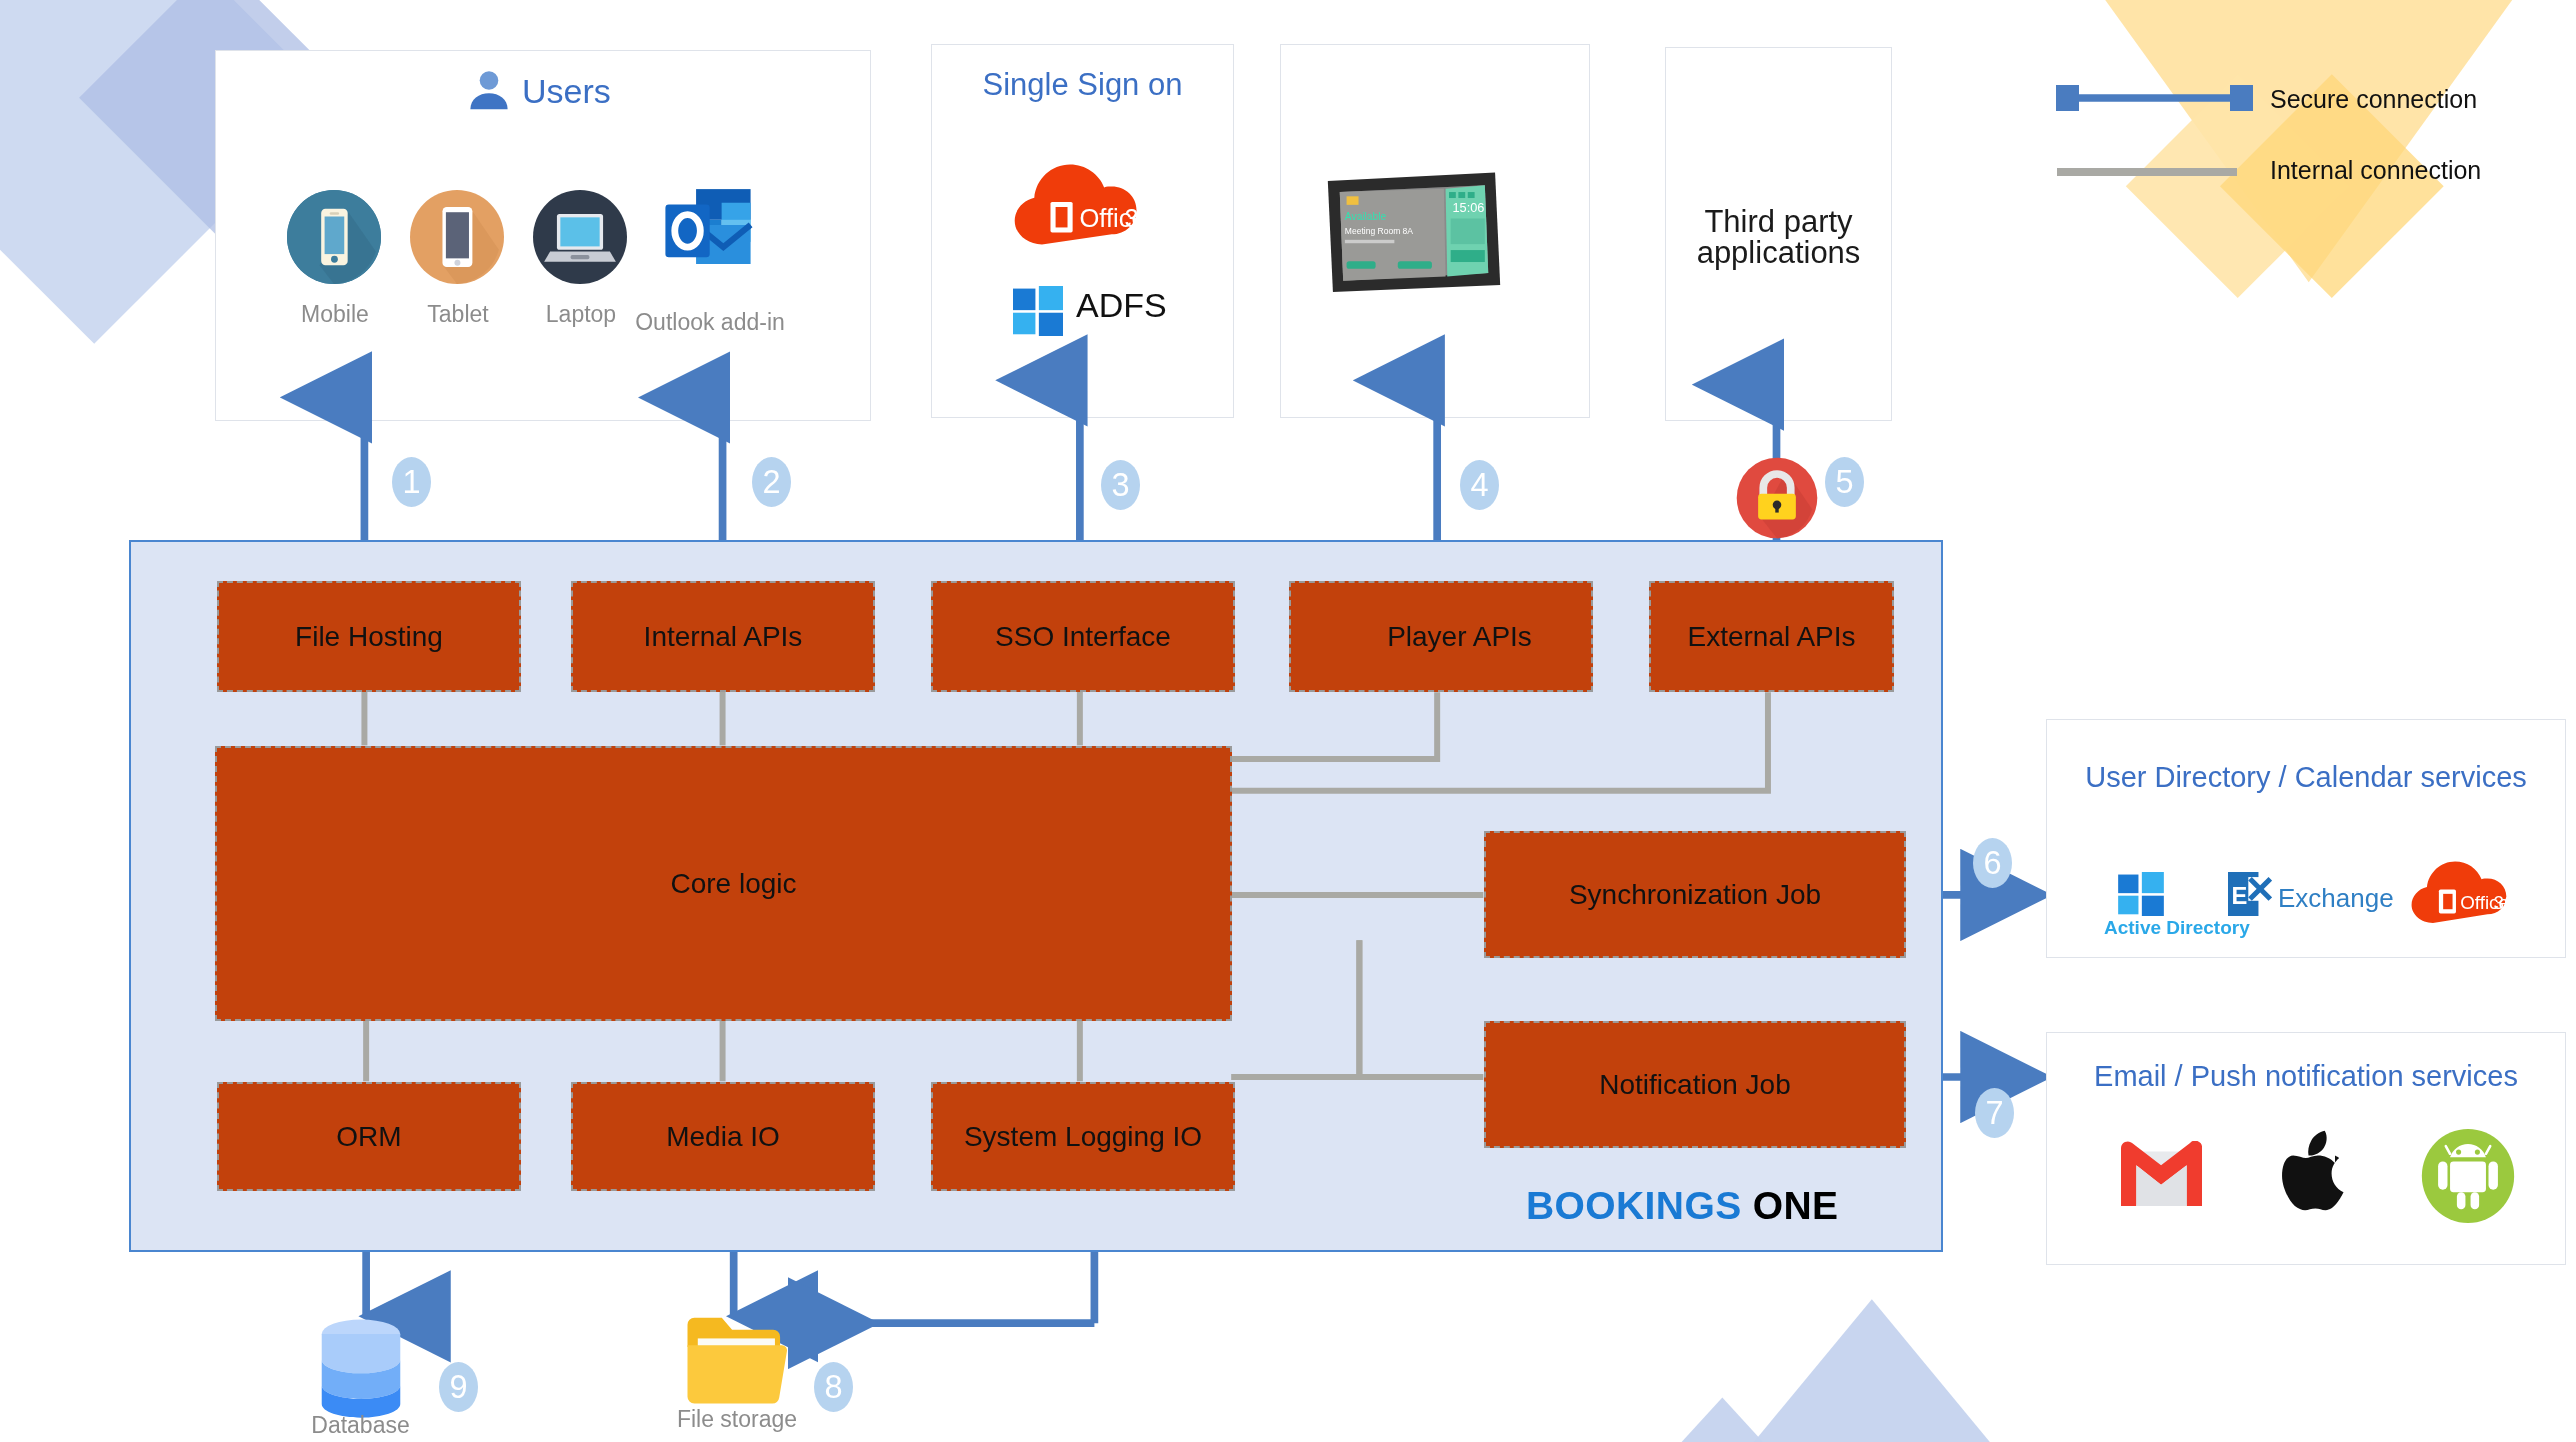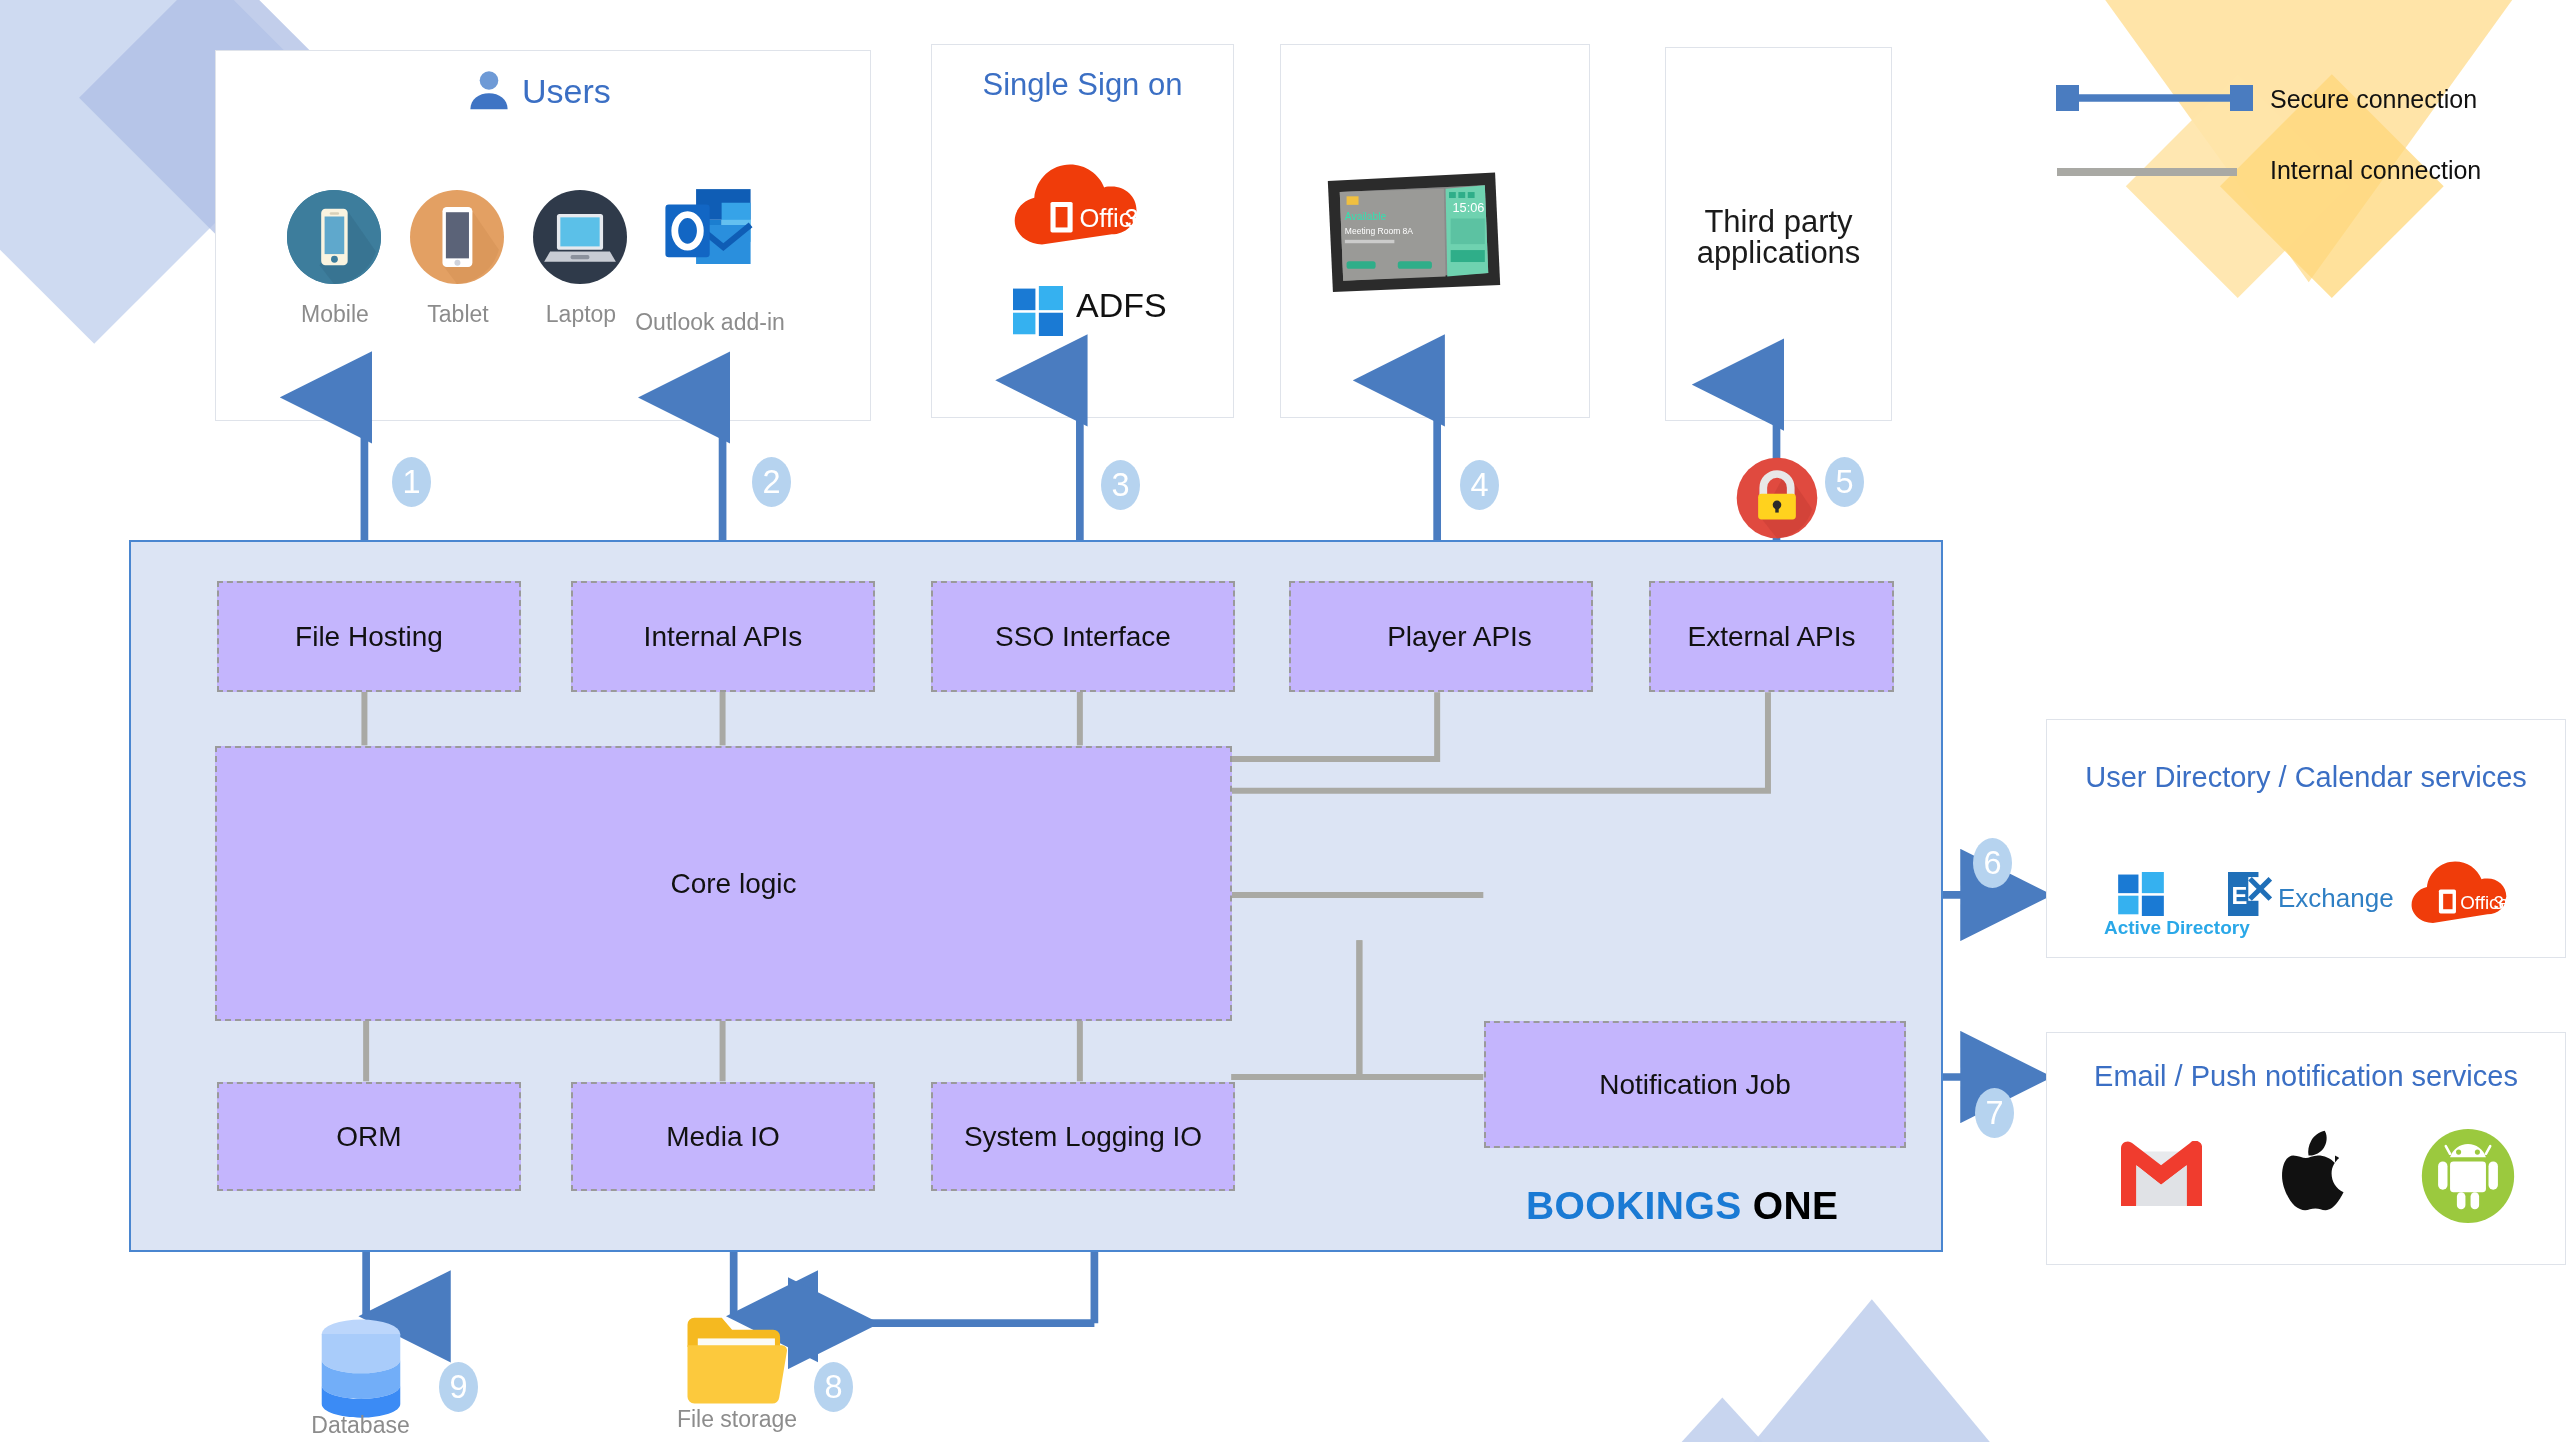--- a/index.html
+++ b/index.html
@@ -11,21 +11,21 @@
   
   .deco{position:absolute;pointer-events:none;}
 
   
   .panel{position:absolute;background:#ffffff;border:1.7px solid #dfe3ea;box-sizing:border-box;}
   .panel-title{position:absolute;width:100%;text-align:center;color:#3b6fc4;font-size:31px;line-height:1.15;}
   .panel-title.dark{color:#1b1b1b;}
 
   
   .platform{position:absolute;background:#dce4f4;border:2.6px solid #4a86d0;box-sizing:border-box;}
-  .node{position:absolute;background:#c4b5fd;border:2.6px dashed #9a9a9a;box-sizing:border-box;
+  .node{position:absolute;background:#c2410c;border:2.6px dashed #9a9a9a;box-sizing:border-box;
         display:flex;align-items:center;justify-content:center;color:#111;font-size:28px;}
   .node.big{font-size:28px;}
 
   .badge{position:absolute;width:39px;height:50px;border-radius:50%;background:#b6d3ef;
          color:#ffffff;font-size:32.5px;display:flex;align-items:center;justify-content:center;}
 
   .caption{position:absolute;text-align:center;color:#8c8c8c;font-size:23px;width:100%;left:0;}
 
   .legend-text{position:absolute;color:#111;font-size:25px;white-space:nowrap;}
 
@@ -264,20 +264,21 @@
   </svg>
 
   <div class="node" style="left:217px;top:581px;width:304px;height:111px;">File Hosting</div>
   <div class="node" style="left:571px;top:581px;width:304px;height:111px;">Internal APIs</div>
   <div class="node" style="left:931px;top:581px;width:304px;height:111px;">SSO Interface</div>
   <div class="node" style="left:1289px;top:581px;width:304px;height:111px;padding-left:37px;">Player APIs</div>
   <div class="node" style="left:1649px;top:581px;width:245px;height:111px;">External APIs</div>
 
   <div class="node big" style="left:215px;top:746px;width:1017px;height:275px;padding-left:20px;">Core logic</div>
 
+  <div class="node" style="left:1484px;top:831px;width:422px;height:127px;">Synchronization Job</div>
   <div class="node" style="left:1484px;top:1021px;width:422px;height:127px;">Notification Job</div>
 
   <div class="node" style="left:217px;top:1082px;width:304px;height:109px;">ORM</div>
   <div class="node" style="left:571px;top:1082px;width:304px;height:109px;">Media IO</div>
   <div class="node" style="left:931px;top:1082px;width:304px;height:109px;">System Logging IO</div>
 
   <div class="brand" style="left:1526px;top:1184px;">
     <span class="b1">BOOKINGS</span>
     <span class="b2">ONE</span>
   </div>

